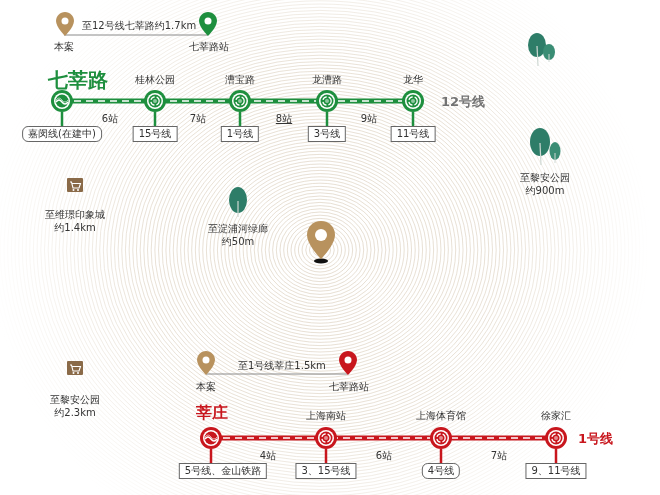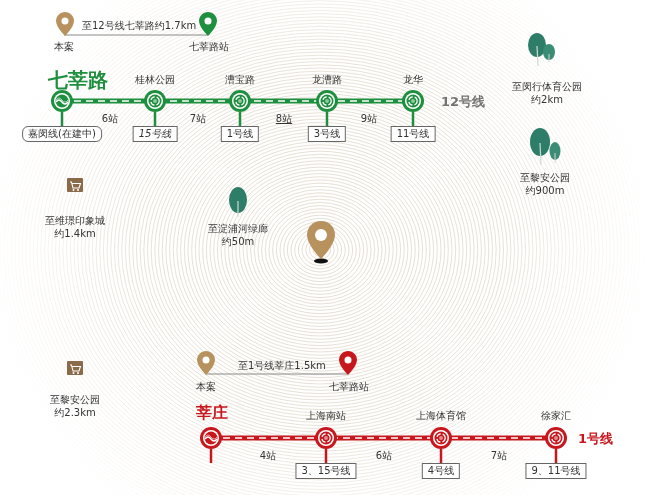--- a/index.html
+++ b/index.html
@@ -216,21 +216,21 @@
   <div class="station-name" style="left:155px;top:73px;">桂林公园</div>
   <div class="abs" style="left:143px;top:89px;width:24px;height:24px;">
     <svg width="24" height="24" viewBox="0 0 24 24">
         <circle cx="12" cy="12" r="11" fill="#1e8f3e"></circle>
         <circle cx="12" cy="12" r="8" fill="#fff"></circle>
         <circle cx="12" cy="12" r="6.5" fill="#1e8f3e"></circle>
         <circle cx="12" cy="12" r="4.2" fill="none" stroke="#fff" stroke-width="1.2" stroke-dasharray="5 2"></circle>
         <circle cx="12" cy="12" r="2" fill="#fff" opacity="0.5"></circle>
       </svg>
   </div>
-  <div class="line-box" style="left:155px;top:126px;font-style:italic;"><span>15号线</span></div>
+  <div class="line-box" style="left:155px;top:126px;"><span>15号线</span></div>
 
   <div class="station-name" style="left:240px;top:73px;">漕宝路</div>
   <div class="abs" style="left:228px;top:89px;width:24px;height:24px;">
     <svg width="24" height="24" viewBox="0 0 24 24">
         <circle cx="12" cy="12" r="11" fill="#1e8f3e"></circle>
         <circle cx="12" cy="12" r="8" fill="#fff"></circle>
         <circle cx="12" cy="12" r="6.5" fill="#1e8f3e"></circle>
         <circle cx="12" cy="12" r="4.2" fill="none" stroke="#fff" stroke-width="1.2" stroke-dasharray="5 2"></circle>
         <circle cx="12" cy="12" r="2" fill="#fff" opacity="0.5"></circle>
       </svg>
@@ -267,24 +267,20 @@
   <div class="stop-count" style="left:369px;top:112px;">9站</div>
 
   <div class="abs" style="left:524px;top:32px;width:34px;height:34px;">
     <svg width="34" height="34" viewBox="0 0 34 34">
         <ellipse cx="13" cy="13" rx="9" ry="12" fill="#2e7d68"></ellipse>
         <ellipse cx="25" cy="20" rx="6" ry="8" fill="#3a8d74"></ellipse>
         <line x1="13" y1="14" x2="14" y2="34" stroke="#cfd8d3" stroke-width="1.2"></line>
         <line x1="25" y1="22" x2="25" y2="30" stroke="#cfd8d3" stroke-width="1"></line>
       </svg>
   </div>
-  <div class="poi-label" style="left:547px;top:80px;">
-    <div>至闵行体育公园</div>
-    <div>约2km</div>
-  </div>
 
   <div class="abs" style="left:527px;top:127px;width:36px;height:38px;">
     <svg width="36" height="38" viewBox="0 0 36 38">
         <ellipse cx="13" cy="15" rx="10" ry="14" fill="#2e7d68"></ellipse>
         <ellipse cx="28" cy="24" rx="5.5" ry="9" fill="#3a8d74"></ellipse>
         <line x1="13" y1="16" x2="14" y2="38" stroke="#cfd8d3" stroke-width="1.2"></line>
         <line x1="28" y1="26" x2="28" y2="36" stroke="#cfd8d3" stroke-width="1"></line>
       </svg>
   </div>
   <div class="poi-label" style="left:545px;top:171px;">
@@ -292,21 +288,21 @@
     <div>约900m</div>
   </div>
 
   <div class="abs" style="left:67px;top:178px;width:16px;height:14px;background:#8a6a48;border-radius:1px;">
     <svg width="16" height="14" viewBox="0 0 16 14">
         <path d="M3 3h1.5l1.5 6h6l1.5-4.5H5.2" stroke="#fff" stroke-width="1.1" fill="none"></path>
         <circle cx="6.5" cy="11" r="1" fill="#fff"></circle>
         <circle cx="11" cy="11" r="1" fill="#fff"></circle>
       </svg>
   </div>
-  <div class="poi-label" style="left:75px;top:214px;">
+  <div class="poi-label" style="left:75px;top:208px;">
     <div>至维璟印象城</div>
     <div>约1.4km</div>
   </div>
 
   <div class="abs" style="left:227px;top:187px;width:22px;height:30px;">
     <svg width="22" height="30" viewBox="0 0 22 30">
         <ellipse cx="11" cy="13" rx="9" ry="13" fill="#2e7d68"></ellipse>
         <line x1="11" y1="14" x2="11" y2="30" stroke="#cfd8d3" stroke-width="1.2"></line>
       </svg>
   </div>
@@ -370,20 +366,21 @@
 
   <div class="abs" style="left:199px;top:426px;width:24px;height:24px;">
     <svg width="24" height="24" viewBox="0 0 24 24">
         <circle cx="12" cy="12" r="11" fill="#c8161d"></circle>
         <circle cx="12" cy="12" r="8" fill="#fff"></circle>
         <circle cx="12" cy="12" r="6.5" fill="#c8161d"></circle>
         <path d="M6 13 q3-4 6 0 q3 4 6 0" stroke="#fff" stroke-width="1.6" fill="none"></path>
         <path d="M6 11 q3-4 6 0 q3 4 6 0" stroke="#fff" stroke-width="1" fill="none" opacity="0.6"></path>
       </svg>
   </div>
+  <div class="line-box" style="left:223px;top:463px;"><span>5号线、金山铁路</span></div>
 
   <div class="station-name" style="left:326px;top:409px;">上海南站</div>
   <div class="abs" style="left:314px;top:426px;width:24px;height:24px;">
     <svg width="24" height="24" viewBox="0 0 24 24">
         <circle cx="12" cy="12" r="11" fill="#c8161d"></circle>
         <circle cx="12" cy="12" r="8" fill="#fff"></circle>
         <circle cx="12" cy="12" r="6.5" fill="#c8161d"></circle>
         <circle cx="12" cy="12" r="4.2" fill="none" stroke="#fff" stroke-width="1.2" stroke-dasharray="5 2"></circle>
         <circle cx="12" cy="12" r="2" fill="#fff" opacity="0.5"></circle>
       </svg>
@@ -393,21 +390,21 @@
   <div class="station-name" style="left:441px;top:409px;">上海体育馆</div>
   <div class="abs" style="left:429px;top:426px;width:24px;height:24px;">
     <svg width="24" height="24" viewBox="0 0 24 24">
         <circle cx="12" cy="12" r="11" fill="#c8161d"></circle>
         <circle cx="12" cy="12" r="8" fill="#fff"></circle>
         <circle cx="12" cy="12" r="6.5" fill="#c8161d"></circle>
         <circle cx="12" cy="12" r="4.2" fill="none" stroke="#fff" stroke-width="1.2" stroke-dasharray="5 2"></circle>
         <circle cx="12" cy="12" r="2" fill="#fff" opacity="0.5"></circle>
       </svg>
   </div>
-  <div class="line-box" style="left:441px;top:463px;"><span>4号线</span></div>
+  <div class="line-box" style="left:441px;top:463px;border-radius:6px;"><span>4号线</span></div>
 
   <div class="station-name" style="left:556px;top:409px;">徐家汇</div>
   <div class="abs" style="left:544px;top:426px;width:24px;height:24px;">
     <svg width="24" height="24" viewBox="0 0 24 24">
         <circle cx="12" cy="12" r="11" fill="#c8161d"></circle>
         <circle cx="12" cy="12" r="8" fill="#fff"></circle>
         <circle cx="12" cy="12" r="6.5" fill="#c8161d"></circle>
         <circle cx="12" cy="12" r="4.2" fill="none" stroke="#fff" stroke-width="1.2" stroke-dasharray="5 2"></circle>
         <circle cx="12" cy="12" r="2" fill="#fff" opacity="0.5"></circle>
       </svg>

